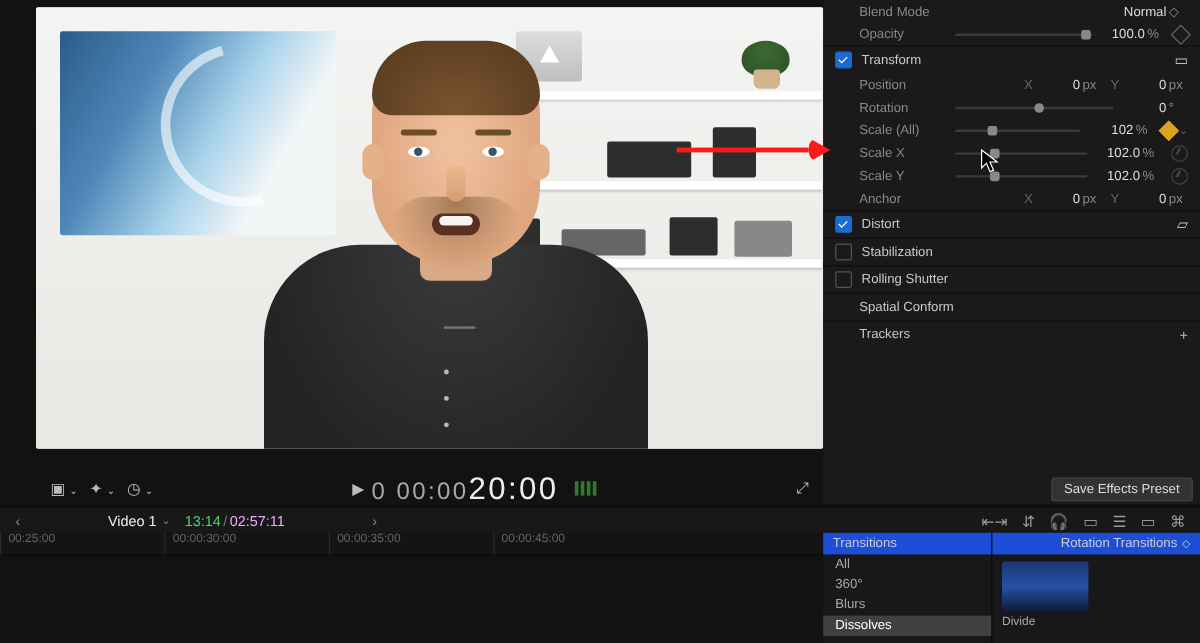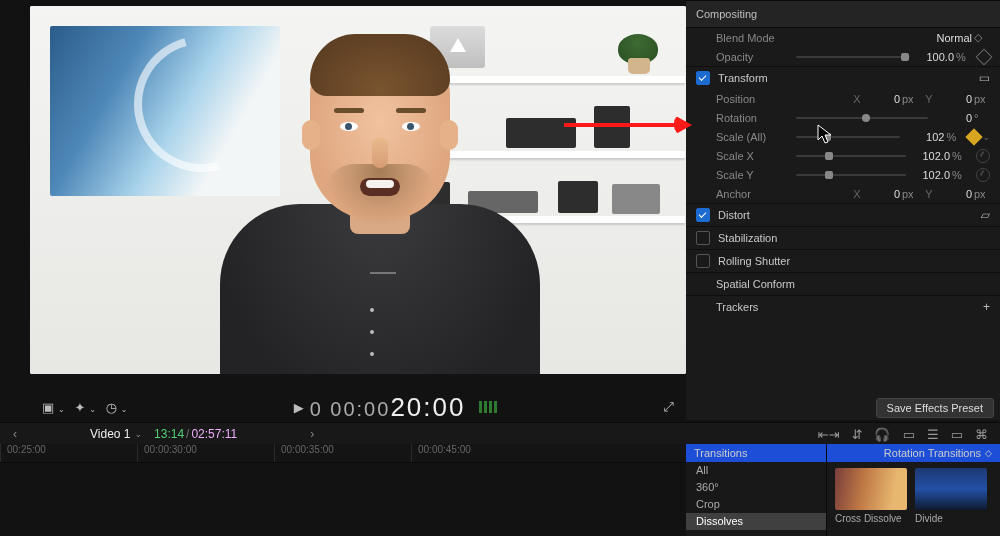--- a/index.html
+++ b/index.html
@@ -167,23 +167,20 @@
   <span class="meters">
         <span></span>
         <span></span>
         <span></span>
         <span></span>
       </span>
   <span class="vt-ico fs">⤢</span>
 </div>
 
 <div class="inspector">
-  <div class="sect-hdr">
-        <span>Compositing</span>
-      </div>
   <div class="prop-row">
     <span class="lbl">Blend Mode</span>
     <span style="flex:1"></span>
     <span class="pair">
           <span class="val" style="width:50px">Normal</span>
           <span class="unit">◇</span>
         </span>
   </div>
   <div class="prop-row">
     <span class="lbl">Opacity</span>
@@ -339,34 +336,30 @@
     <div>00:00:45:00</div>
   </div>
   <div class="tracks"></div>
 </div>
 
 <div class="browser">
   <div class="b-cats">
     <div class="b-hdr">Transitions</div>
     <div class="b-item">All</div>
     <div class="b-item">360°</div>
-    <div class="b-item">Crop</div>
+    <div class="b-item">Blurs</div>
     <div class="b-item sel">Dissolves</div>
   </div>
   <div class="b-right">
     <div class="b-hdr">
           <span>Rotation Transitions</span>
           <span style="font-size:9px">◇</span>
         </div>
     <div class="thumbs">
       <div class="thumb">
-            <div class="img t1"></div>
-            <div class="cap">Cross Dissolve</div>
-          </div>
-      <div class="thumb">
             <div class="img t2"></div>
             <div class="cap">Divide</div>
           </div>
     </div>
   </div>
 </div>
 
 </div>
 
 </body></html>

